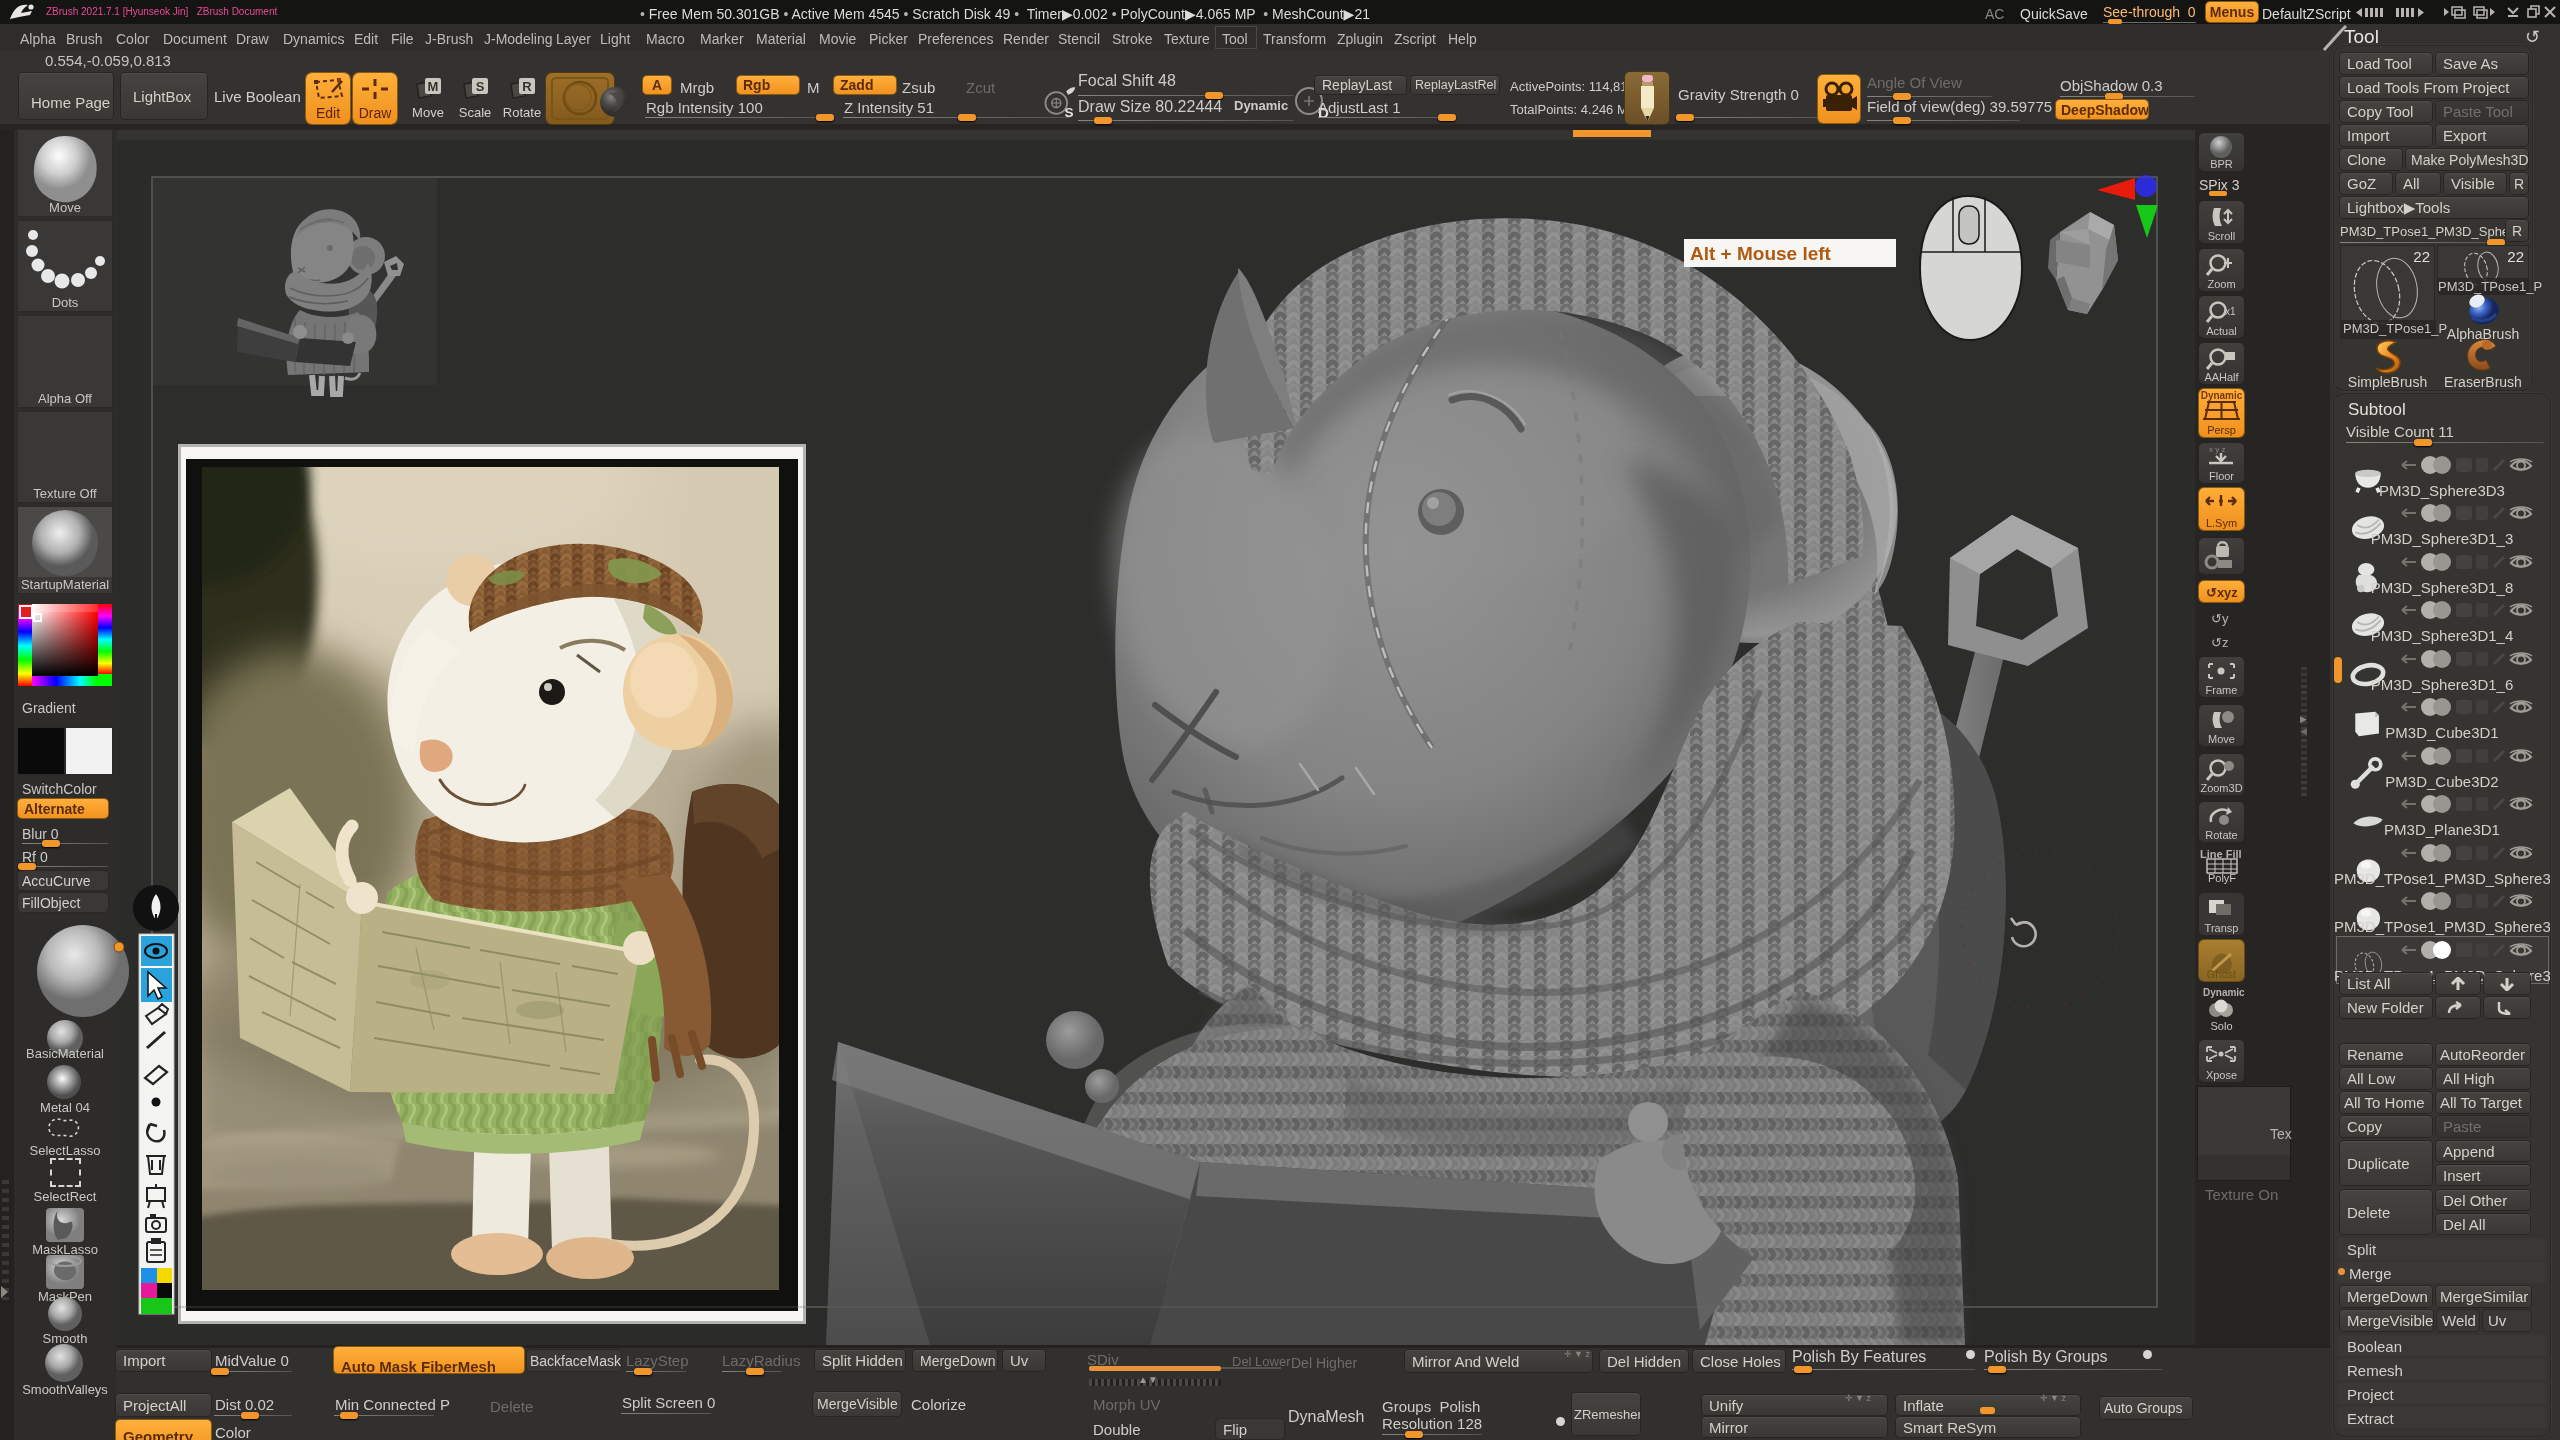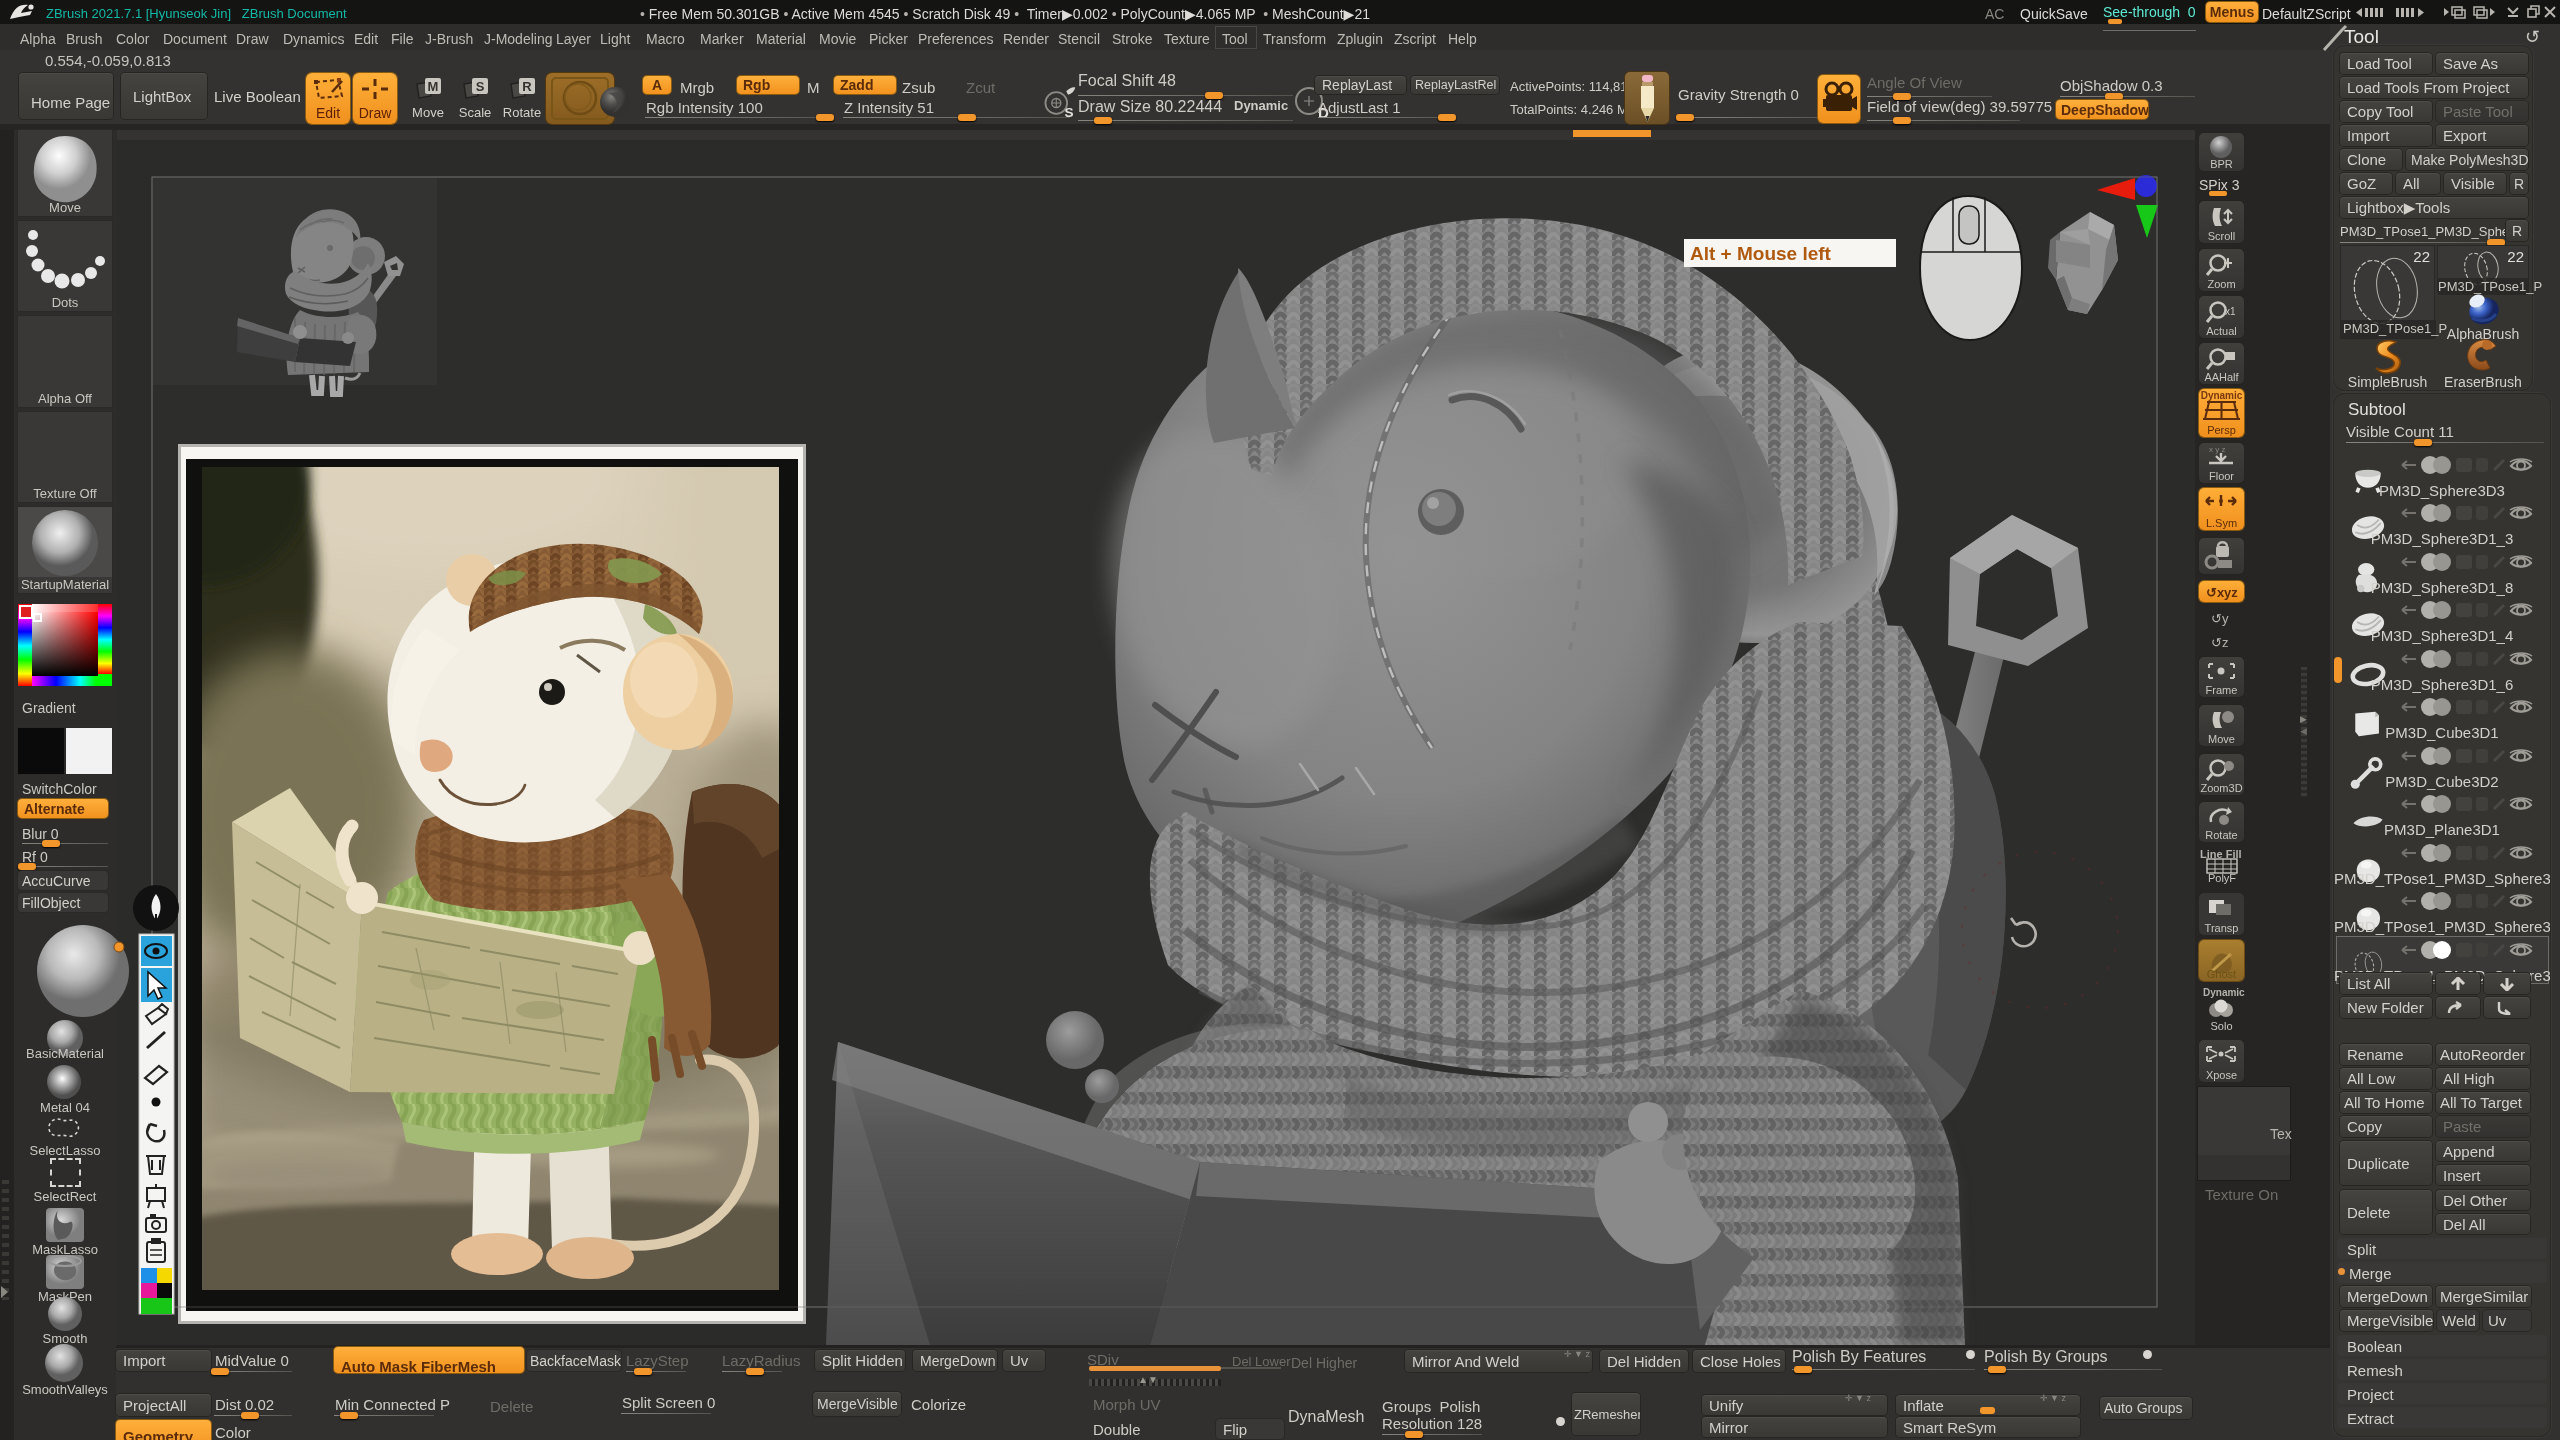--- a/index.html
+++ b/index.html
@@ -384,25 +384,25 @@
     <rect x="157" y="1283" width="15" height="15" fill="#0a0a0a"></rect>
     <rect x="141" y="1298" width="31" height="16" fill="#17c617"></rect>
   </g>
 </g>
 </svg>
 
 <svg class="ab" style="left:6px;top:2px" width="34" height="20" viewBox="0 0 34 20">
 <path d="M4 17 C8 6 14 2 22 3 C18 6 16 8 15 11 L26 9 L24 13 C16 14 10 16 4 17 Z" fill="#e8e6e2"></path>
 <circle cx="25" cy="5" r="2.6" fill="#e8e6e2"></circle>
   </svg>
-<div class="ab" style="left:46px;top:6px;font-size:13px;color:#14b8a6;font-weight:normal;white-space:nowrap;">ZBrush 2021.7.1 [Hyunseok Jin]&nbsp;&nbsp; ZBrush Document</div>
+<div class="ab" style="left:46px;top:6px;font-size:10px;color:#ec4899;font-weight:normal;white-space:nowrap;">ZBrush 2021.7.1 [Hyunseok Jin]&nbsp;&nbsp; ZBrush Document</div>
 <div class="ab" style="left:640px;top:6px;font-size:14px;color:#dddbd7;font-weight:normal;white-space:nowrap;"><span style="color:#b4b1ac">•</span> Free Mem 50.301GB <span style="color:#b4b1ac">•</span> Active Mem 4545 <span style="color:#b4b1ac">•</span> Scratch Disk 49 <span style="color:#b4b1ac">•</span>&nbsp; Timer▶0.002 <span style="color:#b4b1ac">•</span> PolyCount▶4.065 MP &nbsp;<span style="color:#b4b1ac">•</span> MeshCount▶21</div>
 <div class="ab" style="left:1985px;top:6px;font-size:14px;color:#8a8781;font-weight:normal;white-space:nowrap;">AC</div>
 <div class="ab" style="left:2020px;top:6px;font-size:14px;color:#dddbd7;font-weight:normal;white-space:nowrap;">QuickSave</div>
-<div class="ab" style="left:2103px;top:4px;font-size:14px;color:#5eead4;font-weight:normal;white-space:nowrap;border-bottom:1px solid #706d68;padding-bottom:10px;">See-through&nbsp; 0</div>
+<div class="ab" style="left:2103px;top:4px;font-size:14px;color:#fdba74;font-weight:normal;white-space:nowrap;border-bottom:1px solid #706d68;padding-bottom:2px;">See-through&nbsp; 0</div>
 <div class="ab" style="left:2108px;top:19px;width:14px;height:5px;border-radius:2px;background:#f2962b;"></div>
 <div class="ab" style="left:2206px;top:2px;width:52px;height:20px;border-radius:4px;background:linear-gradient(180deg,#ffaf3c,#f2921e);color:#5b2c0b;box-shadow:0 0 0 1px #8a5a10;font-weight:bold;display:flex;align-items:center;justify-content:center;padding:0;font-size:14px;line-height:1;white-space:nowrap;overflow:hidden;box-sizing:border-box;">Menus</div>
 <div class="ab" style="left:2262px;top:6px;font-size:14px;color:#dddbd7;font-weight:normal;white-space:nowrap;">DefaultZScript</div>
 <svg class="ab" style="left:2356px;top:6px" width="80" height="13">
     <path d="M0 6.5 L6 2 L6 11 Z" fill="#b8b5b0"></path>
     <g fill="#b8b5b0">
       <rect x="9" y="2" width="3" height="9"></rect>
       <rect x="14" y="2" width="3" height="9"></rect>
       <rect x="19" y="2" width="3" height="9"></rect>
       <rect x="24" y="2" width="3" height="9"></rect>

